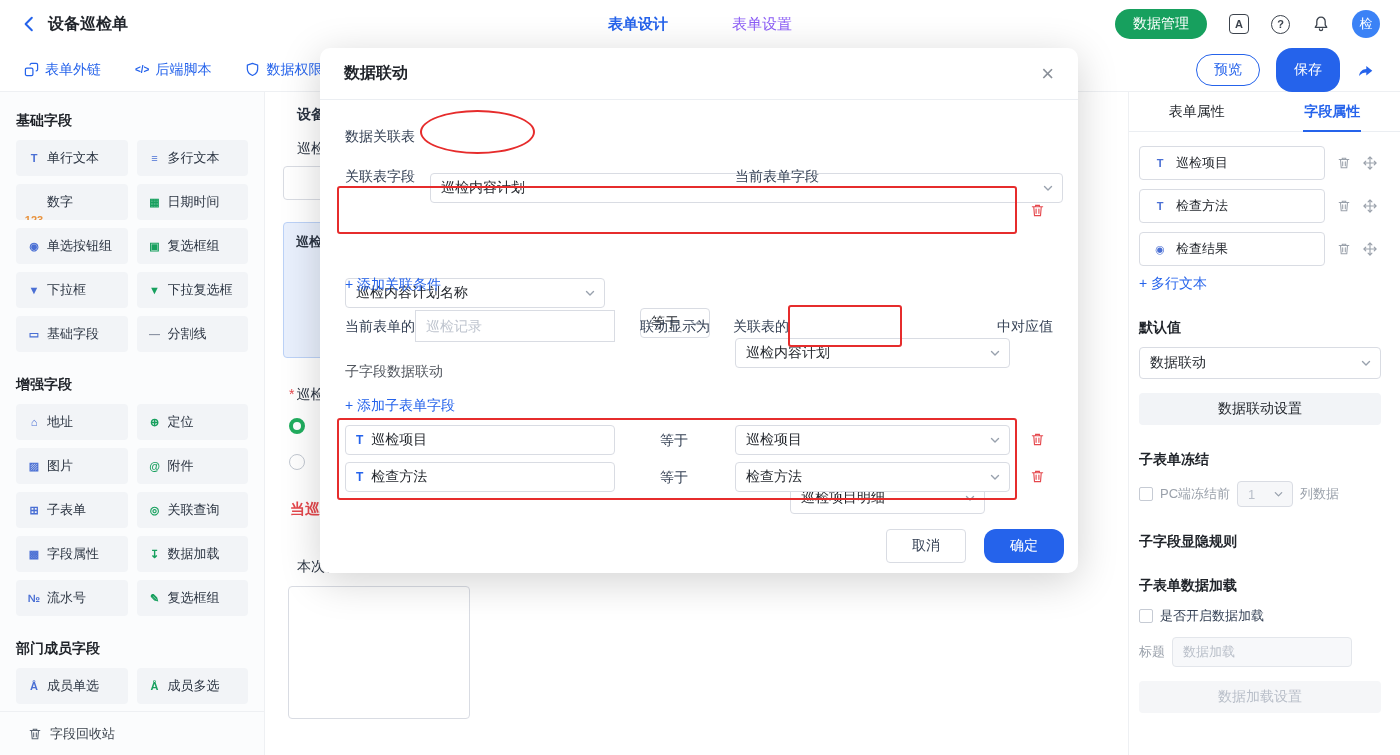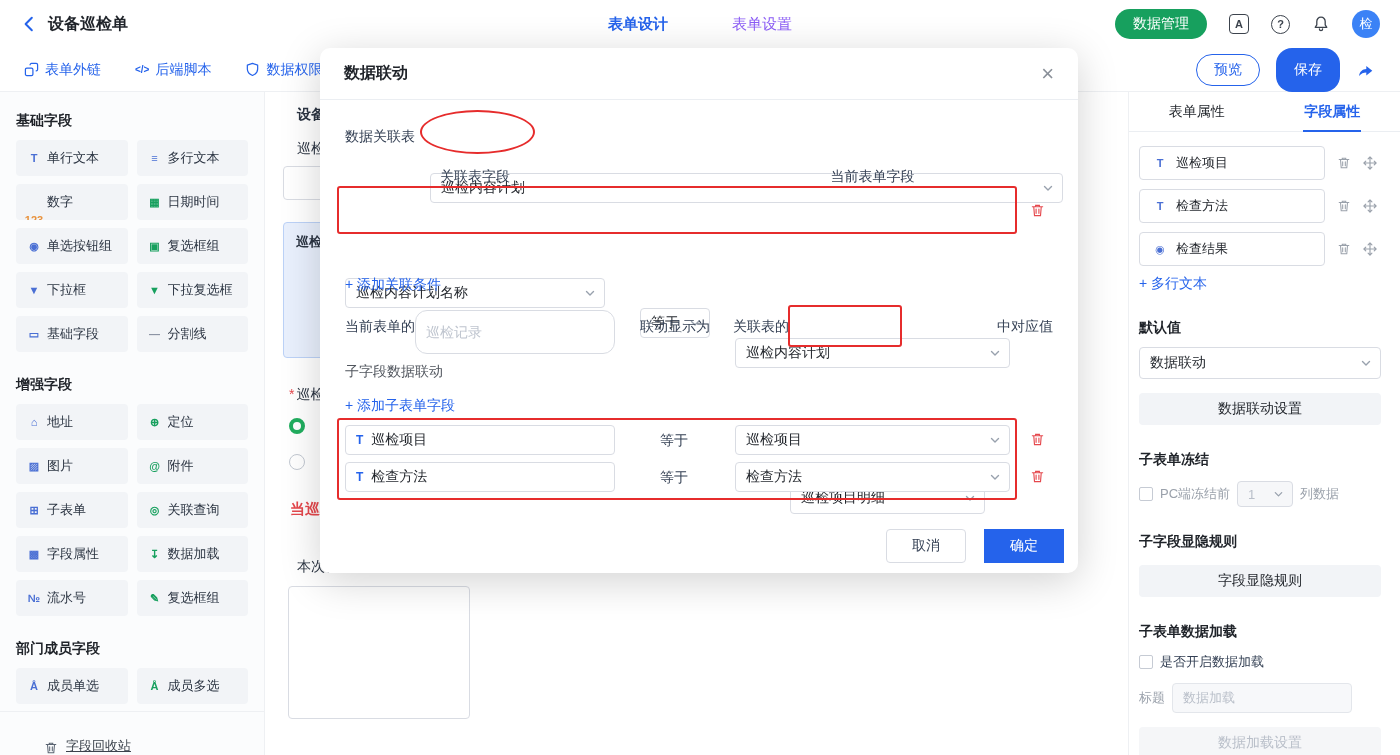--- a/index.html
+++ b/index.html
@@ -67,22 +67,22 @@
   .field-grid { display:grid; grid-template-columns:1fr 1fr; gap:8px 9px; }
   .field-btn {
     display:flex; align-items:center; height:36px; background:#f2f4f7;
     border:none; border-radius:4px; padding:0 6px 0 8px; font-size:13px; color:#2b3442;
     cursor:grab; text-align:left; overflow:hidden; white-space:nowrap;
   }
   .f-icon { width:20px; flex:none; font-size:11px; font-weight:700; text-align:center; margin-right:3px; }
   .f-label { overflow:hidden; text-overflow:ellipsis; }
   .s-recycle {
     position:absolute; left:0; right:0; bottom:0; height:44px;
-    border-top:1px solid #eef0f3; display:flex; align-items:flex-end; gap:8px;
-    padding-left:44px; font-size:13px; color:#3c434d; cursor:pointer; background:#fbfcfd;text-decoration:underline;
+    border-top:1px solid #eef0f3; display:flex; align-items:center; gap:8px;
+    padding-left:28px; font-size:13px; color:#3c434d; cursor:pointer; background:#fbfcfd;
   }
   .s-recycle svg { color:#5a6472; }
 
   
   .canvas { position:absolute; left:265px; top:92px; right:272px; bottom:0;
     background:#fff; overflow:hidden; z-index:1; }
   .c-frag { position:absolute; font-size:14px; color:#2b3442; white-space:nowrap; }
   .c-strong { font-weight:600; }
   .req { color:#e5484d; margin-right:2px; }
   .c-input { position:absolute; height:34px; background:#fff; border:1px solid #d9dce3; border-radius:4px; }
@@ -136,39 +136,39 @@
   .modal {
     position:absolute; left:320px; top:48px; width:758px; height:525px;
     background:#fff; border-radius:10px; box-shadow:0 8px 40px rgba(0,0,0,.18);
     z-index:10;
   }
   .m-head { height:52px; border-bottom:1px solid #ebeef2; display:flex; align-items:center;
     padding:0 24px; }
   .m-title { font-size:16px; font-weight:700; color:#1f2329; }
   .m-close { margin-left:auto; font-size:22px; color:#8a9099; cursor:pointer; line-height:1; }
   .m-label { font-size:14px; color:#344054; line-height:30px; white-space:nowrap; }
-  .m-col { font-size:14px; color:#344054; text-align:center; white-space:nowrap; }
+  .m-col { font-size:14px; color:#344054; text-align:left; white-space:nowrap; }
   .m-link { font-size:14px; color:#2563eb; cursor:pointer; white-space:nowrap; }
   .m-text { font-size:14px; color:#344054; line-height:32px; white-space:nowrap; }
   .m-sub { font-size:14px; color:#51565e; white-space:nowrap; }
-  .m-input { height:44px; border:1px solid #d9dce3; border-radius:12px; padding:0 10px;
+  .m-input { height:32px; border:1px solid #d9dce3; border-radius:0; padding:0 10px;
     font-size:14px; color:#1f2329; outline:none; background:#fff; }
   .m-input::placeholder { color:#bfc5cf; }
   .m-trash { color:#e5484d; display:flex; cursor:pointer; }
   .m-subrow { position:relative; height:30px; margin-bottom:7px; }
   .m-fieldbox { position:absolute; left:25px; top:0; width:270px; height:30px;
     border:1px solid #d9dce3; border-radius:4px; background:#fff; display:flex;
     align-items:center; padding:0 10px; font-size:14px; color:#1f2329; cursor:pointer; }
   .m-T { color:#2563eb; font-weight:700; font-size:12px; margin-right:8px; }
   .m-eq { position:absolute; left:340px; top:0; line-height:30px; font-size:14px; color:#344054; }
   .m-subsel { position:absolute; left:415px; top:0; width:275px; height:30px; }
   .m-subrow .m-trash { position:absolute; left:710px; top:7px; }
   .m-cancel { width:80px; height:34px; border:1px solid #d9dce3; border-radius:4px;
     background:#fff; color:#344054; font-size:14px; cursor:pointer; }
-  .m-ok { width:80px; height:34px; border:none; border-radius:0;
+  .m-ok { width:80px; height:34px; border:none; border-radius:12px;
     background:#2563eb; color:#fff; font-size:14px; cursor:pointer; }
 
   
   .anno { border:2.5px solid #e62c2c; pointer-events:none; z-index:5; border-radius:3px; }
   .anno.ellipse { border-radius:50%; }
 </style>
 </head>
 <body>
 
 <header class="header">
@@ -458,21 +458,20 @@
         <span class="caret">
             <svg viewBox="0 0 12 12" width="11" height="11">
               <path d="M2.5 4.5L6 8l3.5-3.5" stroke="currentColor" stroke-width="1.4" fill="none" stroke-linecap="round" stroke-linejoin="round"></path>
             </svg>
           </span>
       </div>
       <span class="p-text">列数据</span>
     </div>
 
     <div class="p-title">子字段显隐规则</div>
-    <button class="p-btn">字段显隐规则</button>
 
     <div class="p-title">子表单数据加载</div>
     <div class="p-row">
       <span class="cb"></span>
       <span class="p-text dark">是否开启数据加载</span>
     </div>
     <div class="p-row">
       <span class="p-text">标题</span>
       <div class="p-input-dis">
           <span>数据加载</span>

